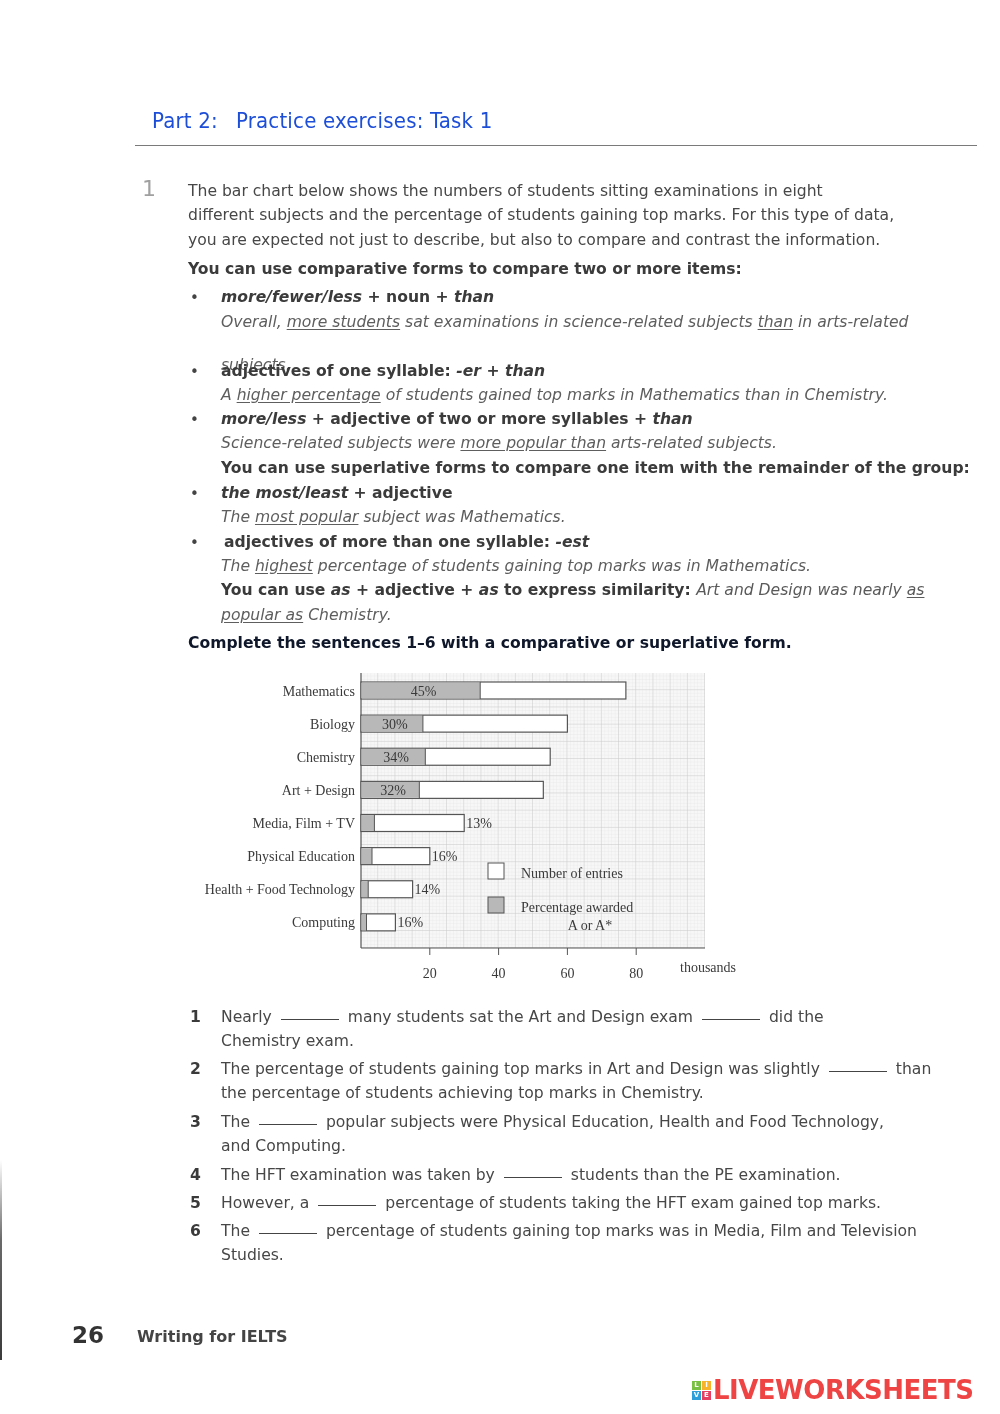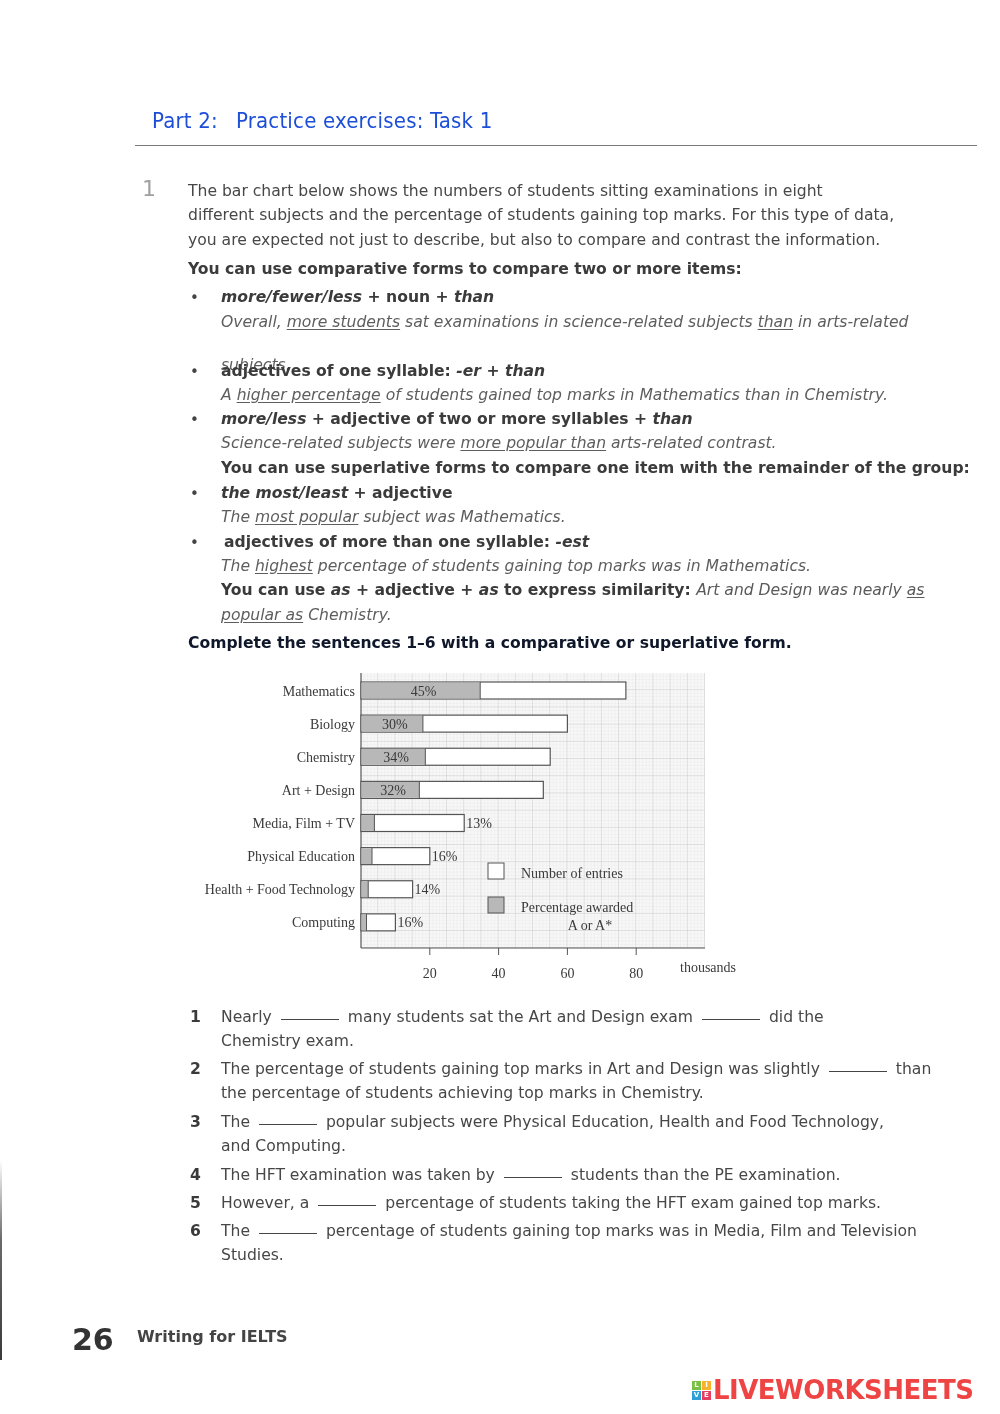--- a/index.html
+++ b/index.html
@@ -39,21 +39,21 @@
   #chart { position: absolute; left: 0; top: 0; width: 1000px; height: 1000px; pointer-events: none; }
   #chart .cat-label { font-family: "Liberation Serif", "DejaVu Serif", serif; font-size: 14px; fill: #3a3a3a; }
   #chart .pct-label { font-family: "Liberation Serif", "DejaVu Serif", serif; font-size: 14px; fill: #3a3a3a; }
   #chart .tick-label { font-family: "Liberation Serif", "DejaVu Serif", serif; font-size: 14px; fill: #3a3a3a; }
   #chart .legend-label { font-family: "Liberation Serif", "DejaVu Serif", serif; font-size: 14px; fill: #3a3a3a; }
 
   .q-num { position: absolute; left: 190px; font-weight: bold; font-size: 15.6px; color: #3a3a3a; }
   .q-text { position: absolute; left: 221px; font-size: 15.6px; color: #474747; white-space: nowrap; }
   .blank { display: inline-block; width: 58px; border-bottom: 1.5px solid #444; margin: 0 4px; vertical-align: 2px; }
 
-  .footer-page { position: absolute; left: 72px; top: 1322px; font-size: 30px; font-weight: bold; color: #333; }
+  .footer-page { position: absolute; left: 72px; top: 1322px; font-size: 23px; font-weight: bold; color: #333; }
   .footer-book { position: absolute; left: 137px; top: 1327px; font-size: 16px; font-weight: bold; color: #444; text-align: right; }
 
   .lw-logo { position: absolute; left: 692px; top: 1376px; height: 28px; display: flex; align-items: center; }
   .lw-squares { display: grid; grid-template-columns: 9px 9px; grid-template-rows: 9px 9px; gap: 1px; margin-right: 2px; }
   .lw-sq { font-size: 7px; line-height: 9px; text-align: center; color: #fff; font-weight: bold; font-family: "DejaVu Sans", sans-serif; }
   .lw-text { font-family: "DejaVu Sans", sans-serif; font-weight: bold; font-size: 26px; color: #1f3b73; letter-spacing: -0.5px; }
 </style>
 </head>
 <body>
 
@@ -76,21 +76,21 @@
 <div class="line b" style="left:221px;top:288px"><span class="it">more/fewer/less</span><span> + noun + </span><span class="it">than</span></div>
 <div class="line e" style="left:221px;top:313px"><span>Overall, </span><span class="u">more students</span><span> sat examinations in science-related subjects </span><span class="u">than</span><span> in arts-related</span></div>
 <div class="line e" style="left:221px;top:356px">subjects.</div>
 
 <span class="bullet" style="top:363px">•</span>
 <div class="line b" style="left:221px;top:362px"><span>adjectives of one syllable: </span><span class="it">-er</span><span> + </span><span class="it">than</span></div>
 <div class="line e" style="left:221px;top:386px"><span>A </span><span class="u">higher percentage</span><span> of students gained top marks in Mathematics than in Chemistry.</span></div>
 
 <span class="bullet" style="top:411px">•</span>
 <div class="line b" style="left:221px;top:410px"><span class="it">more/less</span><span> + adjective of two or more syllables + </span><span class="it">than</span></div>
-<div class="line e" style="left:221px;top:434px"><span>Science-related subjects were </span><span class="u">more popular than</span><span> arts-related contrast.</span></div>
+<div class="line e" style="left:221px;top:434px"><span>Science-related subjects were </span><span class="u">more popular than</span><span> arts-related subjects.</span></div>
 
 <div class="line b" style="left:221px;top:459px">You can use superlative forms to compare one item with the remainder of the group:</div>
 
 <span class="bullet" style="top:485px">•</span>
 <div class="line b" style="left:221px;top:484px"><span class="it">the most/least</span><span> + adjective</span></div>
 <div class="line e" style="left:221px;top:508px"><span>The </span><span class="u">most popular</span><span> subject was Mathematics.</span></div>
 
 <span class="bullet" style="top:534px">•</span>
 <div class="line b" style="left:224px;top:533px"><span>adjectives of more than one syllable:  </span><span class="it">-est</span></div>
 <div class="line e" style="left:221px;top:557px"><span>The </span><span class="u">highest</span><span> percentage of students gaining top marks was in Mathematics.</span></div>

